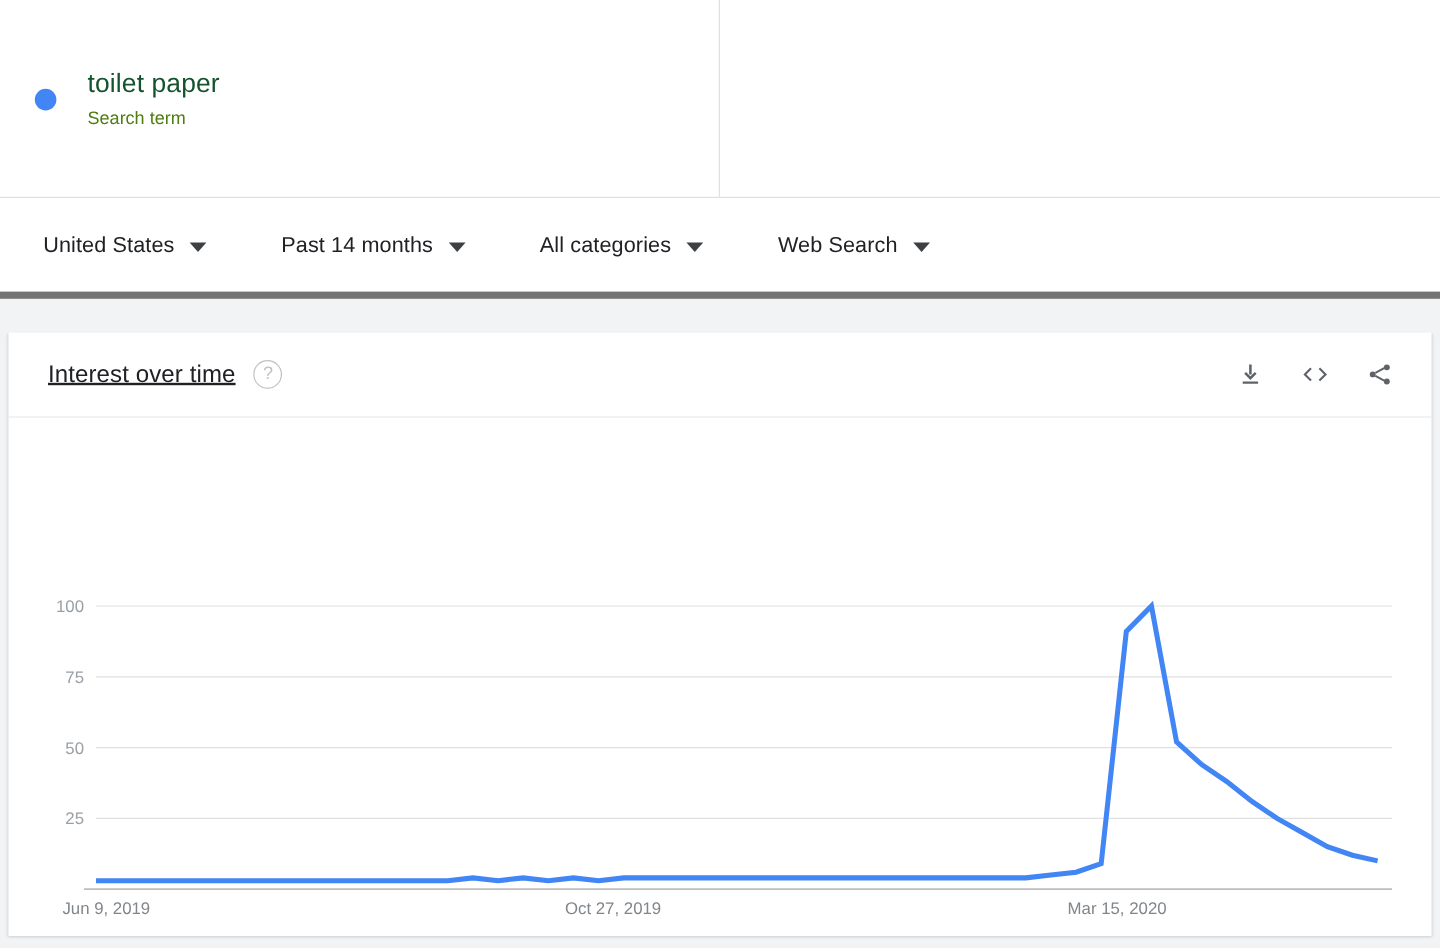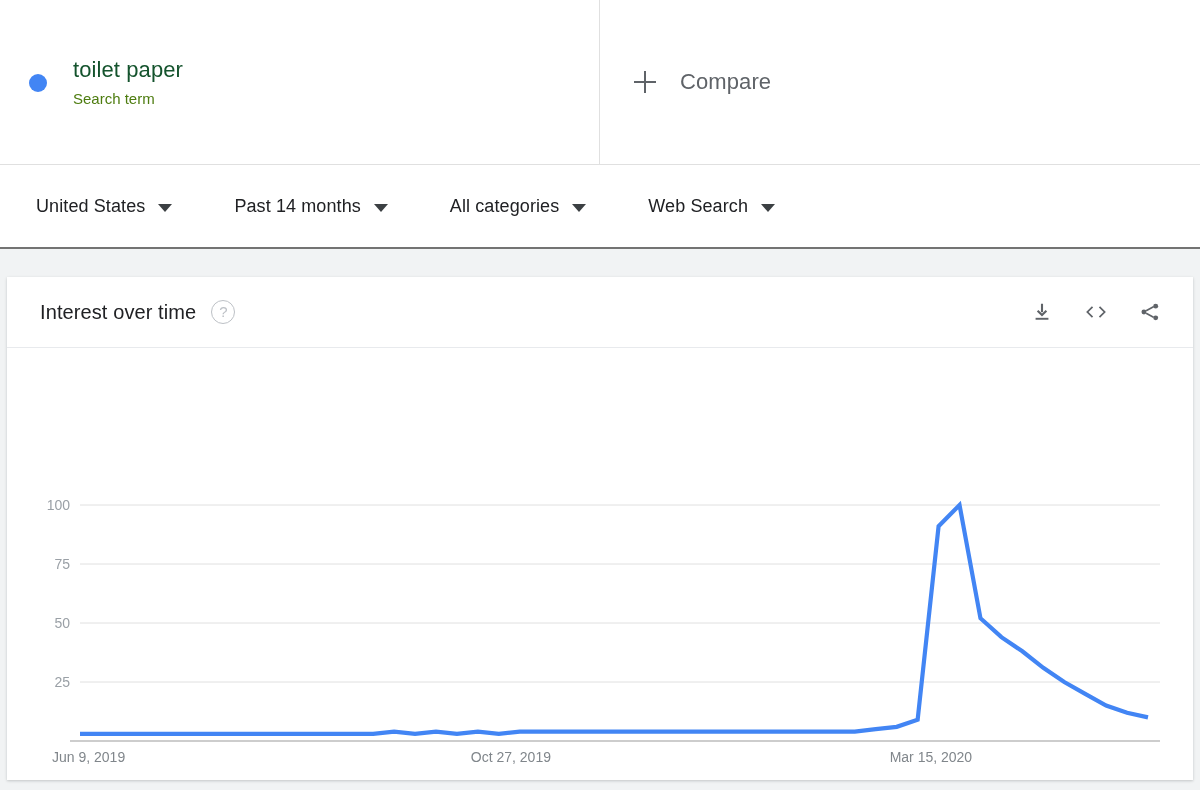--- a/index.html
+++ b/index.html
@@ -83,21 +83,21 @@
   .compare-label {
     font-size: 22px;
     color: #5f6368;
     letter-spacing: 0.1px;
   }
 
   
   .filter-bar {
     height: 84px;
     background: #ffffff;
-    border-bottom: 2px solid #737373;
+    border-bottom: 6px solid #737373;
     display: flex;
     align-items: center;
     padding-left: 36px;
     box-sizing: border-box;
   }
   .filter {
     display: flex;
     align-items: center;
     margin-right: 62px;
     cursor: pointer;
@@ -132,20 +132,21 @@
     border-bottom: 1px solid #e8eaed;
     display: flex;
     align-items: center;
     padding: 0 26px 0 33px;
     box-sizing: border-box;
   }
   .card-title {
     font-size: 20px;
     color: #202124;
     letter-spacing: 0.1px;
+    text-decoration: underline;
   }
   .help-icon {
     width: 24px;
     height: 24px;
     border: 1.6px solid #bdc1c6;
     border-radius: 50%;
     color: #bdc1c6;
     font-size: 15px;
     line-height: 22px;
     text-align: center;
@@ -194,24 +195,20 @@
 </head>
 <body>
 
 <div class="term-row">
   <div class="term-cell">
     <span class="term-dot" id="term-dot-0" style="background: rgb(66, 133, 244);"></span>
     <span class="term-texts">
       <span class="term-title">toilet paper</span>
       <span class="term-sub">Search term</span>
     </span>
-  </div>
-  <div class="compare-cell">
-    <span class="plus-icon"></span>
-    <span class="compare-label">Compare</span>
   </div>
 </div>
 
 <div class="filter-bar">
   <div class="filter">
     <span class="filter-label">United States</span>
     <span class="caret"></span>
   </div>
   <div class="filter">
     <span class="filter-label">Past 14 months</span>

